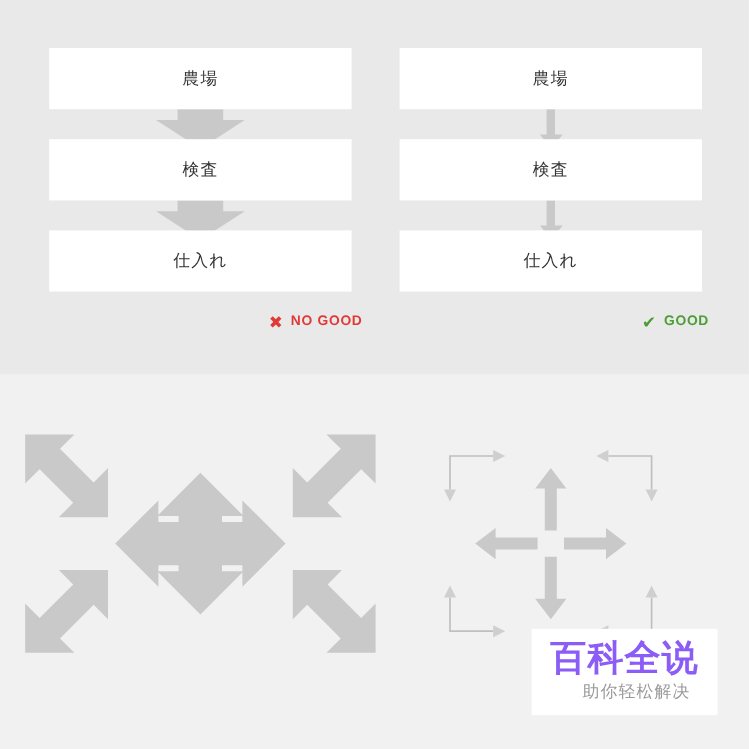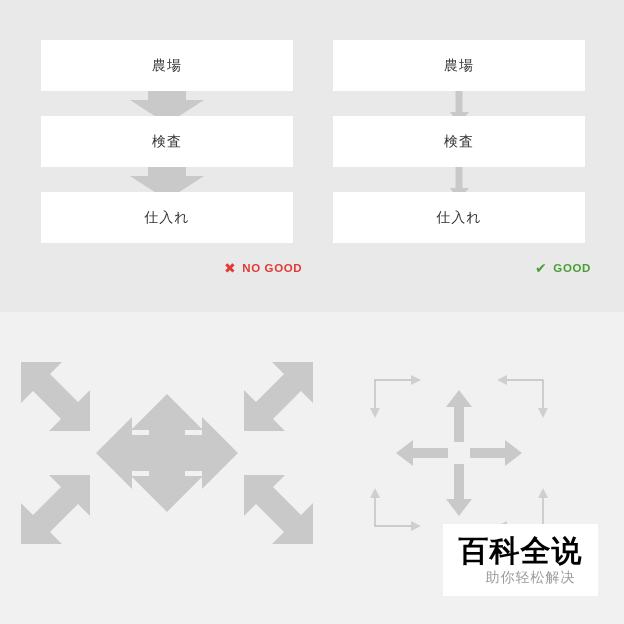--- a/index.html
+++ b/index.html
@@ -37,22 +37,22 @@
   
   .layer{position:absolute;left:0;top:0;pointer-events:none;}
 
   
   #watermark{
     position:absolute;left:443px;top:524px;width:155px;height:72px;
     background:#ffffff;z-index:9;
     display:flex;flex-direction:column;align-items:center;justify-content:center;
   }
   #watermark .wm-title{
-    color:#000000;font-size:30px;font-weight:bold;line-height:1;
-    letter-spacing:1px;font-family:Liberation Serif, serif;
+    color:#8b5cf6;font-size:30px;font-weight:bold;line-height:1;
+    letter-spacing:1px;font-family:Liberation Mono, monospace;
   }
   #watermark .wm-sub{
     color:#9a9a9a;font-size:14px;margin-top:4px;line-height:1;
     letter-spacing:1px;font-family:"DejaVu Sans",sans-serif;margin-left:20px;
   }
 </style>
 </head>
 <body>
 
 <div class="page">

